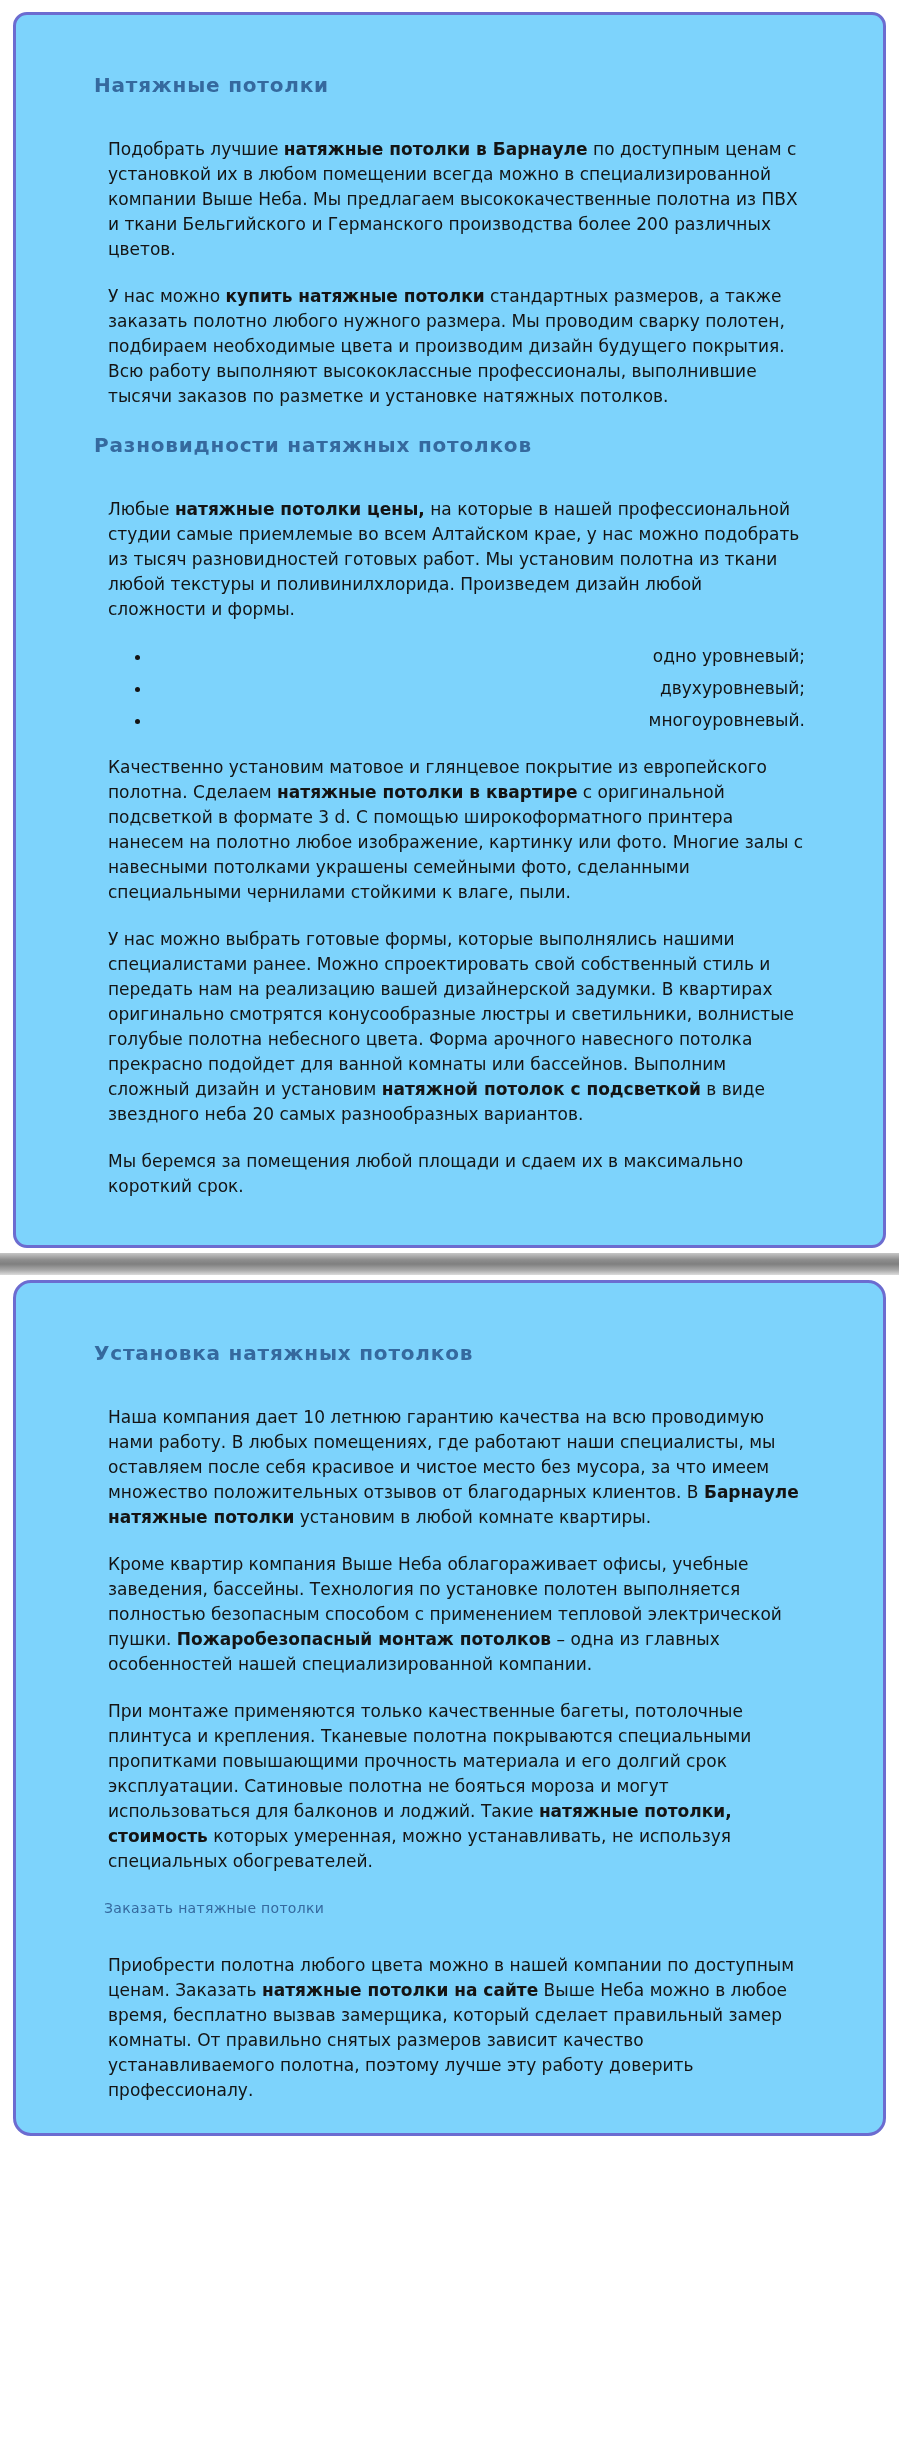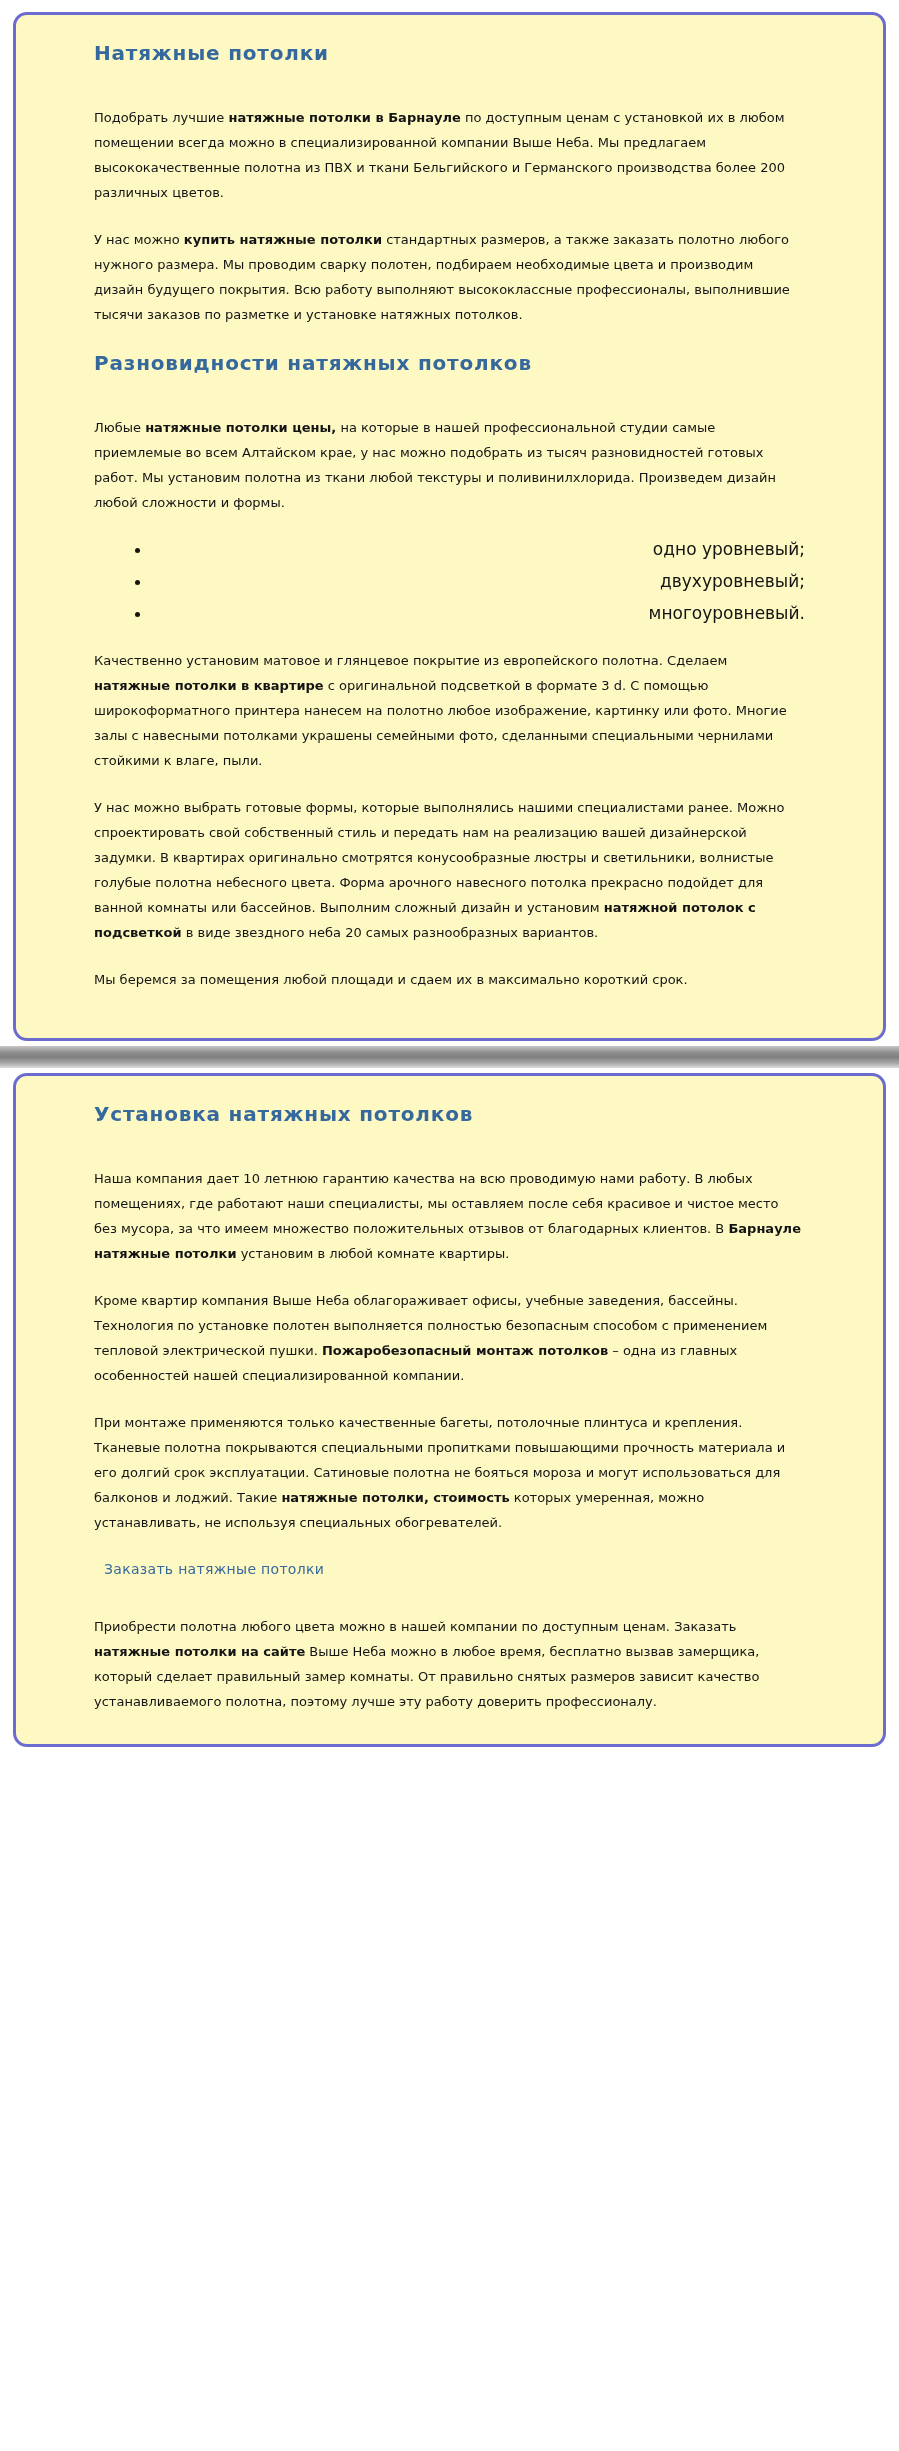--- a/index.html
+++ b/index.html
@@ -12,24 +12,24 @@
     width: 899px;
     font-family: "DejaVu Sans", "Liberation Sans", sans-serif;
     color: var(--text-color, #141414);
   }
   .page { width: 899px; }
 
   .card {
     margin: 12px 13px 5px 13px;
     border: 3px solid var(--card-border-color, #6c6cd0);
     border-radius: 14px;
-    background: #fef9c3;
-    padding: 24px 78px 46px 78px;
+    background: #7dd3fc;
+    padding: 56px 78px 46px 78px;
   }
-  .card.card-2 { margin: 5px 13px 12px 13px; padding-bottom: 30px; }
+  .card.card-2 { margin: 5px 13px 12px 13px; padding-bottom: 30px; border-radius: 18px; }
 
   .card h2 {
     font-size: 20px;
     line-height: 28px;
     font-weight: bold;
     letter-spacing: 0.8px;
     color: var(--heading-color, #35699e);
     margin: 0 0 38px 0;
   }
   .card h2.mid { }
@@ -37,23 +37,23 @@
   .card h3 {
     font-size: 14px;
     line-height: 25px;
     font-weight: normal;
     letter-spacing: 0.3px;
     color: var(--heading-color, #35699e);
     margin: 14px 0 32px 10px;
   }
 
   .card p {
-    font-size: 13px;
+    font-size: 17px;
     line-height: 25px;
-    margin: 0 0 22px 0;
+    margin: 0 0 22px 14px;
   }
   .card p:last-child { margin-bottom: 0; }
   .card strong { font-weight: bold; }
 
   .card ul {
     margin: 0 0 22px 0;
     padding: 0 0 0 58px;
     list-style: disc;
     text-align: right;
   }

